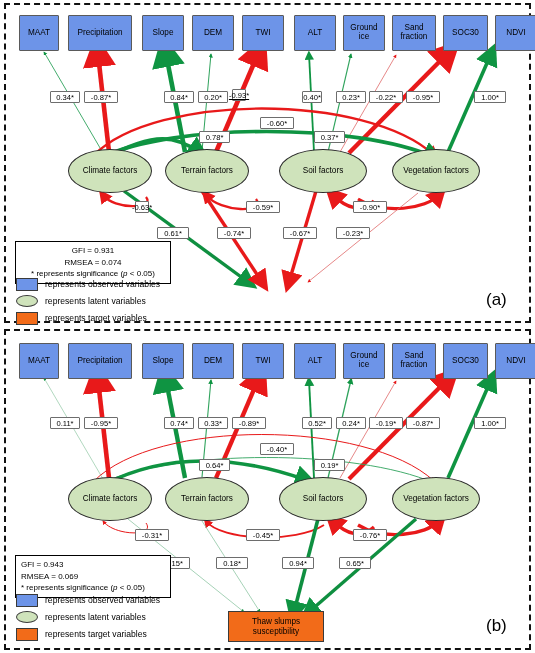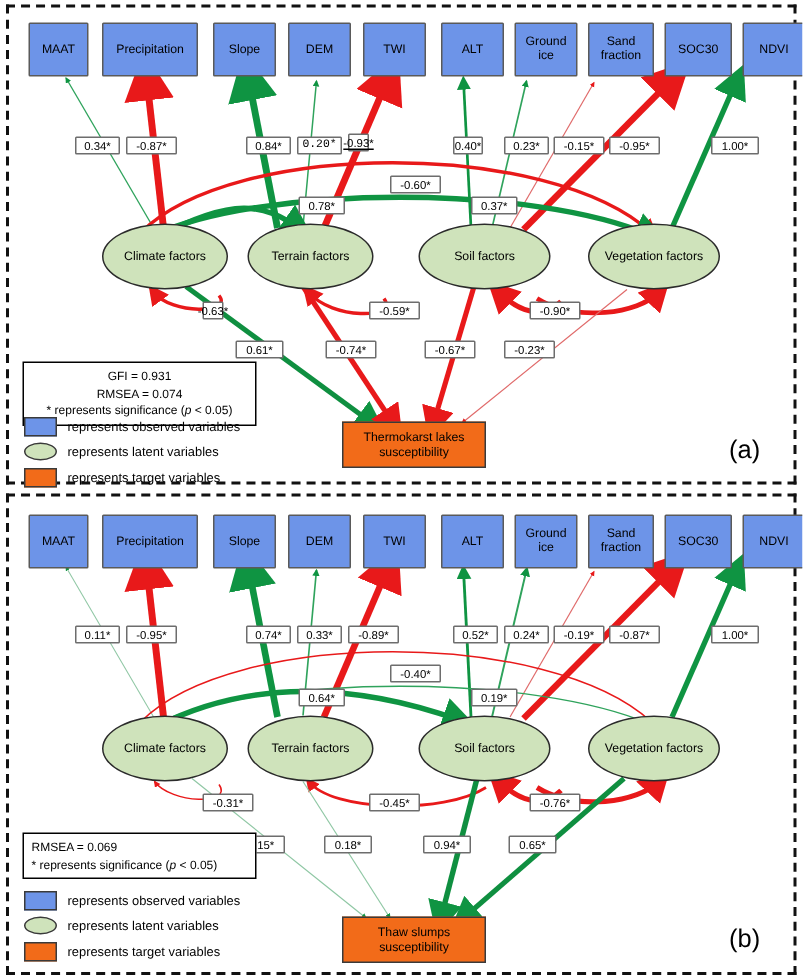--- a/index.html
+++ b/index.html
@@ -125,25 +125,25 @@
       <div class="obs-box" style="left:437px;top:10px;width:45px;height:36px;">
           <span>SOC30</span>
         </div>
       <div class="obs-box" style="left:489px;top:10px;width:42px;height:36px;">
           <span>NDVI</span>
         </div>
 
       <div class="coef" style="left:44px;top:86px;width:30px;">0.34*</div>
       <div class="coef" style="left:78px;top:86px;width:34px;">-0.87*</div>
       <div class="coef" style="left:158px;top:86px;width:30px;">0.84*</div>
-      <div class="coef" style="left:192px;top:86px;width:30px;font-family:Liberation Mono, monospace;">0.20*</div>
+      <div class="coef" style="left:192px;top:86px;width:30px;">0.20*</div>
       <div class="coef" style="left:226px;top:84px;width:14px;text-decoration:underline;">-0.93*</div>
       <div class="coef" style="left:296px;top:86px;width:20px;">0.40*</div>
       <div class="coef" style="left:330px;top:86px;width:30px;">0.23*</div>
-      <div class="coef" style="left:363px;top:86px;width:34px;">-0.15*</div>
+      <div class="coef" style="left:363px;top:86px;width:34px;">-0.22*</div>
       <div class="coef" style="left:400px;top:86px;width:34px;">-0.95*</div>
       <div class="coef" style="left:468px;top:86px;width:32px;">1.00*</div>
 
       <div class="coef" style="left:254px;top:112px;width:34px;">-0.60*</div>
       <div class="coef" style="left:193px;top:126px;width:31px;">0.78*</div>
       <div class="coef" style="left:308px;top:126px;width:31px;">0.37*</div>
 
       <div class="coef" style="left:129px;top:196px;width:14px;">-0.63*</div>
       <div class="coef" style="left:240px;top:196px;width:34px;text-align:center;">-0.59*</div>
       <div class="coef" style="left:347px;top:196px;width:34px;">-0.90*</div>
@@ -159,23 +159,20 @@
       <div class="lat-ell" style="left:159px;top:144px;width:84px;height:44px;">
           <span>Terrain factors</span>
         </div>
       <div class="lat-ell" style="left:273px;top:144px;width:88px;height:44px;">
           <span>Soil factors</span>
         </div>
       <div class="lat-ell" style="left:386px;top:144px;width:88px;height:44px;">
           <span>Vegetation factors</span>
         </div>
 
-      <div class="tgt-box" style="left:222px;top:276px;width:96px;height:31px;">
-          <span>Thermokarst lakes susceptibility</span>
-        </div>
 
       <div class="fitbox" style="left:9px;top:236px;width:156px;text-align:center;">
         <div>GFI = 0.931</div>
         <div>RMSEA = 0.074</div>
         <div>* represents significance (<i>p</i> &lt; 0.05)</div>
       </div>
 
       <div class="legend" style="left:10px;top:272px;">
         <div class="legrow">
           <div class="sw blue"></div>
@@ -292,20 +289,21 @@
         </div>
       <div class="lat-ell" style="left:386px;top:146px;width:88px;height:44px;">
           <span>Vegetation factors</span>
         </div>
 
       <div class="tgt-box" style="left:222px;top:280px;width:96px;height:31px;">
           <span>Thaw slumps susceptibility</span>
         </div>
 
       <div class="fitbox" style="left:9px;top:224px;width:156px;">
+        <div>GFI = 0.943</div>
         <div>RMSEA = 0.069</div>
         <div>* represents significance (<i>p</i> &lt; 0.05)</div>
       </div>
 
       <div class="legend" style="left:10px;top:262px;">
         <div class="legrow">
           <div class="sw blue"></div>
           <span>represents observed variables</span>
         </div>
         <div class="legrow">

